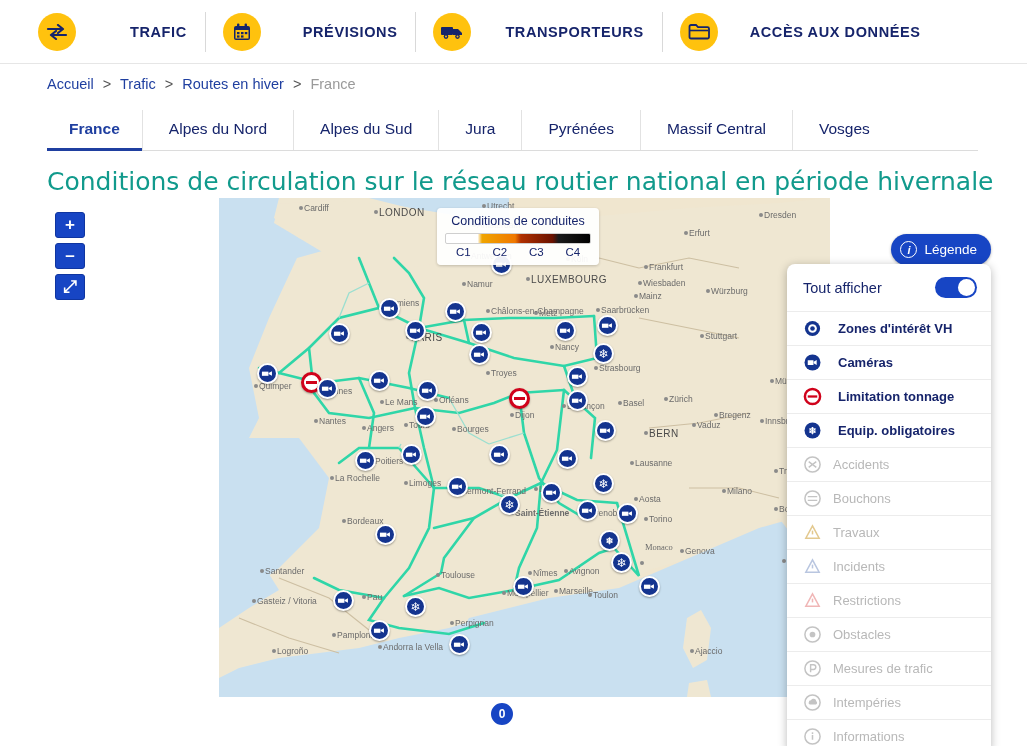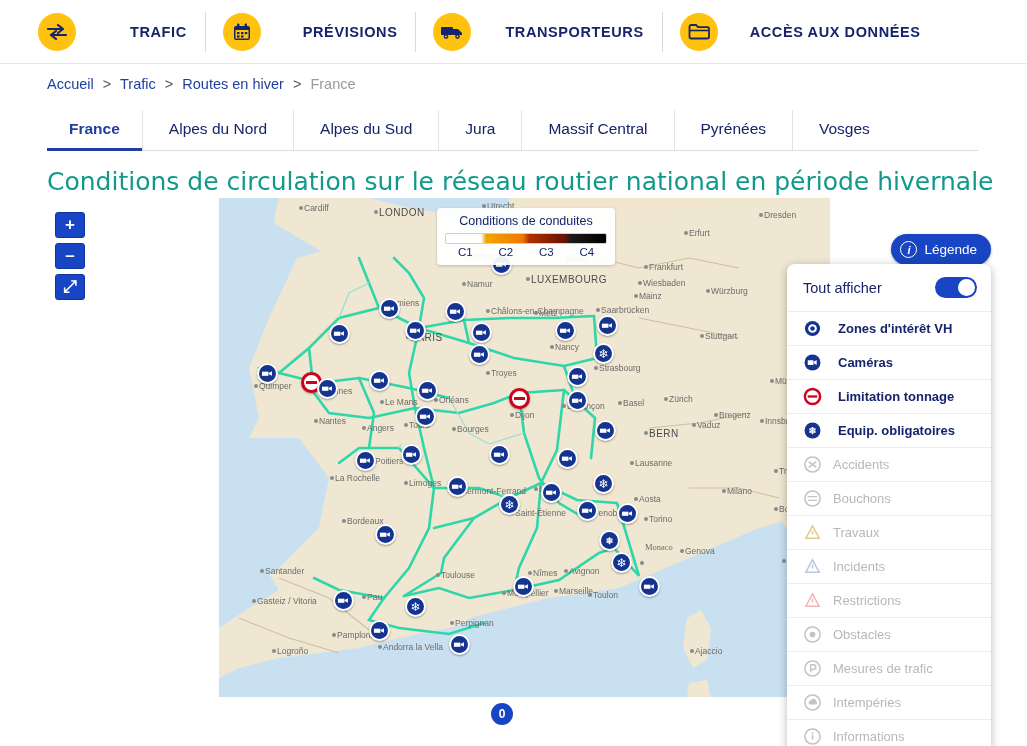--- a/index.html
+++ b/index.html
@@ -79,21 +79,21 @@
   .sea-bottom { position:absolute; left:-10px; bottom:-10px; width:640px; height:100px; background:#c9e0f0; }
   .sea-topleft { position:absolute; left:-10px; top:-10px; width:300px; height:80px; background:#c9e0f0; }
 
   .roads { position: absolute; inset: 0; }
   .mlabel { position: absolute; font-size: 8.5px; color: #6b6b6b; font-family: "Liberation Sans", sans-serif; }
   .mlabel.big { font-size: 10px; color: #4a4a4a; letter-spacing: .5px; }
   .mdot { position:absolute; width:4px; height:4px; border-radius:50%; background:#8a8a8a; }
 
   
   .cond-box {
-    position: absolute; left: 218px; top: 10px; width: 178px;
+    position: absolute; left: 218px; top: 10px; width: 162px;
     background: rgba(255,255,255,.93); border-radius: 4px; padding: 6px 8px 7px 8px;
     box-shadow: 0 1px 3px rgba(0,0,0,.2);
   }
   .cond-title { font-size: 12.5px; color: #16246b; text-align: center; margin-bottom: 5px; }
   .cond-bar {
     height: 11px; border-radius: 2px;
     background: linear-gradient(to right, #ffffff 0%, #ffffff 22%, #f0a500 25%, #f07800 48%, #b03000 52%, #6a1200 74%, #1b1b1b 78%, #000000 100%);
     border: 1px solid #cfcfcf;
   }
   .cond-ticks { display: flex; justify-content: space-around; font-size: 11.5px; color: #16246b; margin-top: 2px; }
@@ -228,22 +228,22 @@
     <span class="crumb">Routes en hiver</span>
     <span class="sep">&gt;</span>
     <span class="current">France</span>
   </div>
 
   <div class="tabs">
     <div class="tab">France</div>
     <div class="tab">Alpes du Nord</div>
     <div class="tab">Alpes du Sud</div>
     <div class="tab">Jura</div>
+    <div class="tab">Pyrénées</div>
     <div class="tab">Massif Central</div>
-    <div class="tab">Pyrénées</div>
     <div class="tab last">Vosges</div>
   </div>
 
   <h1 class="page-title">Conditions de circulation sur le réseau routier national en période hivernale</h1>
 
   <div class="map-wrap">
     <div class="sea"></div>
     <div class="land"></div>
     <div class="sea-left"></div>
     <div class="sea-topleft"></div>
@@ -414,21 +414,21 @@
         <div class="mlabel" style="left: 240px; top: 288px;">Clermont-Ferrand</div>
         <div class="mdot" style="left: 235px; top: 291px;"></div>
         <div class="mlabel" style="left: 320px; top: 286px;">Lyon</div>
         <div class="mdot" style="left: 315px; top: 289px;"></div>
         <div class="mlabel" style="left: 508px; top: 288px;">Milano</div>
         <div class="mdot" style="left: 503px; top: 291px;"></div>
         <div class="mlabel" style="left: 420px; top: 296px;">Aosta</div>
         <div class="mdot" style="left: 415px; top: 299px;"></div>
         <div class="mlabel" style="left: 560px; top: 306px;">Bologna</div>
         <div class="mdot" style="left: 555px; top: 309px;"></div>
-        <div class="mlabel" style="left: 296px; top: 310px;">Saint-Étienne</div>
+        <div class="mlabel" style="left: 296px; top: 310px; font-weight: bold;">Saint-Étienne</div>
         <div class="mdot" style="left: 291px; top: 313px;"></div>
         <div class="mlabel" style="left: 370px; top: 310px;">Grenoble</div>
         <div class="mdot" style="left: 365px; top: 313px;"></div>
         <div class="mlabel" style="left: 128px; top: 318px;">Bordeaux</div>
         <div class="mdot" style="left: 123px; top: 321px;"></div>
         <div class="mlabel" style="left: 430px; top: 316px;">Torino</div>
         <div class="mdot" style="left: 425px; top: 319px;"></div>
         <div class="mlabel" style="left: 466px; top: 348px;">Genova</div>
         <div class="mdot" style="left: 461px; top: 351px;"></div>
         <div class="mlabel" style="left: 426px; top: 344px; font-family: Liberation Serif, serif;">Monaco</div>

